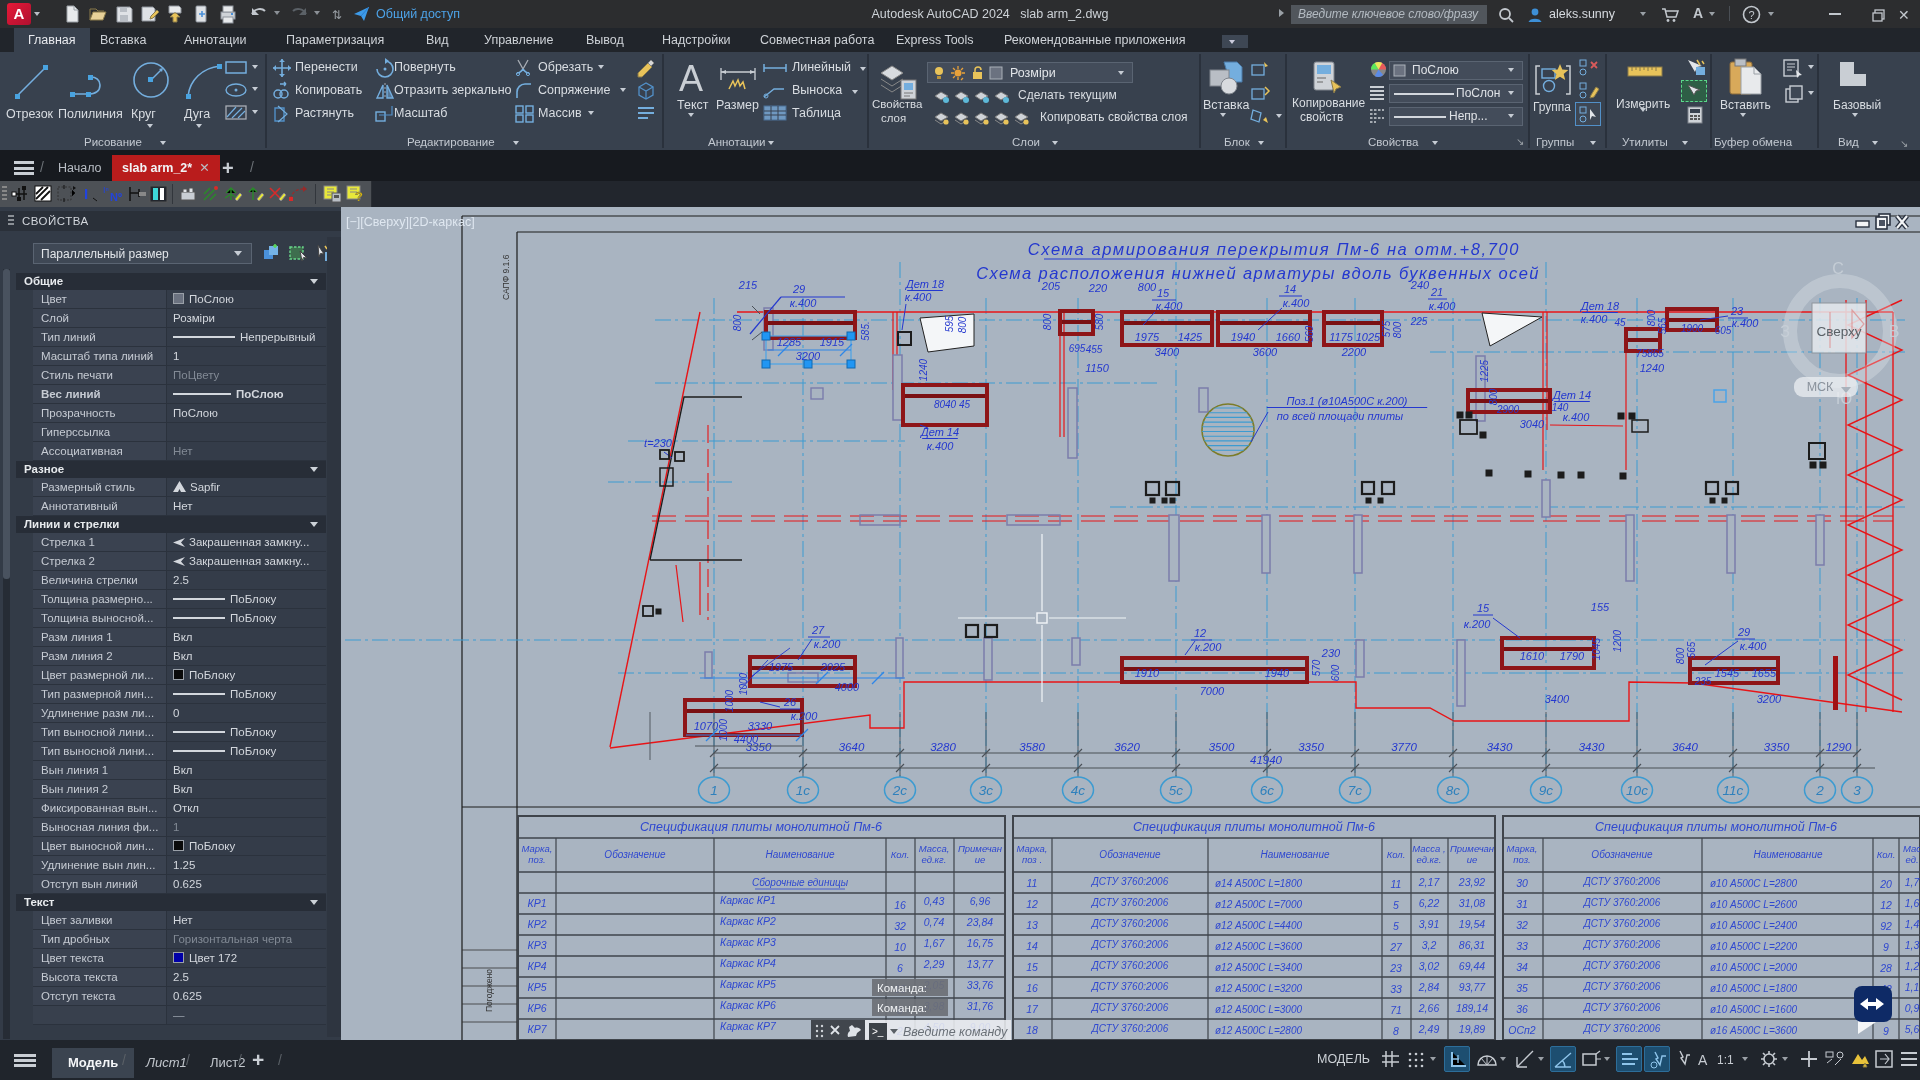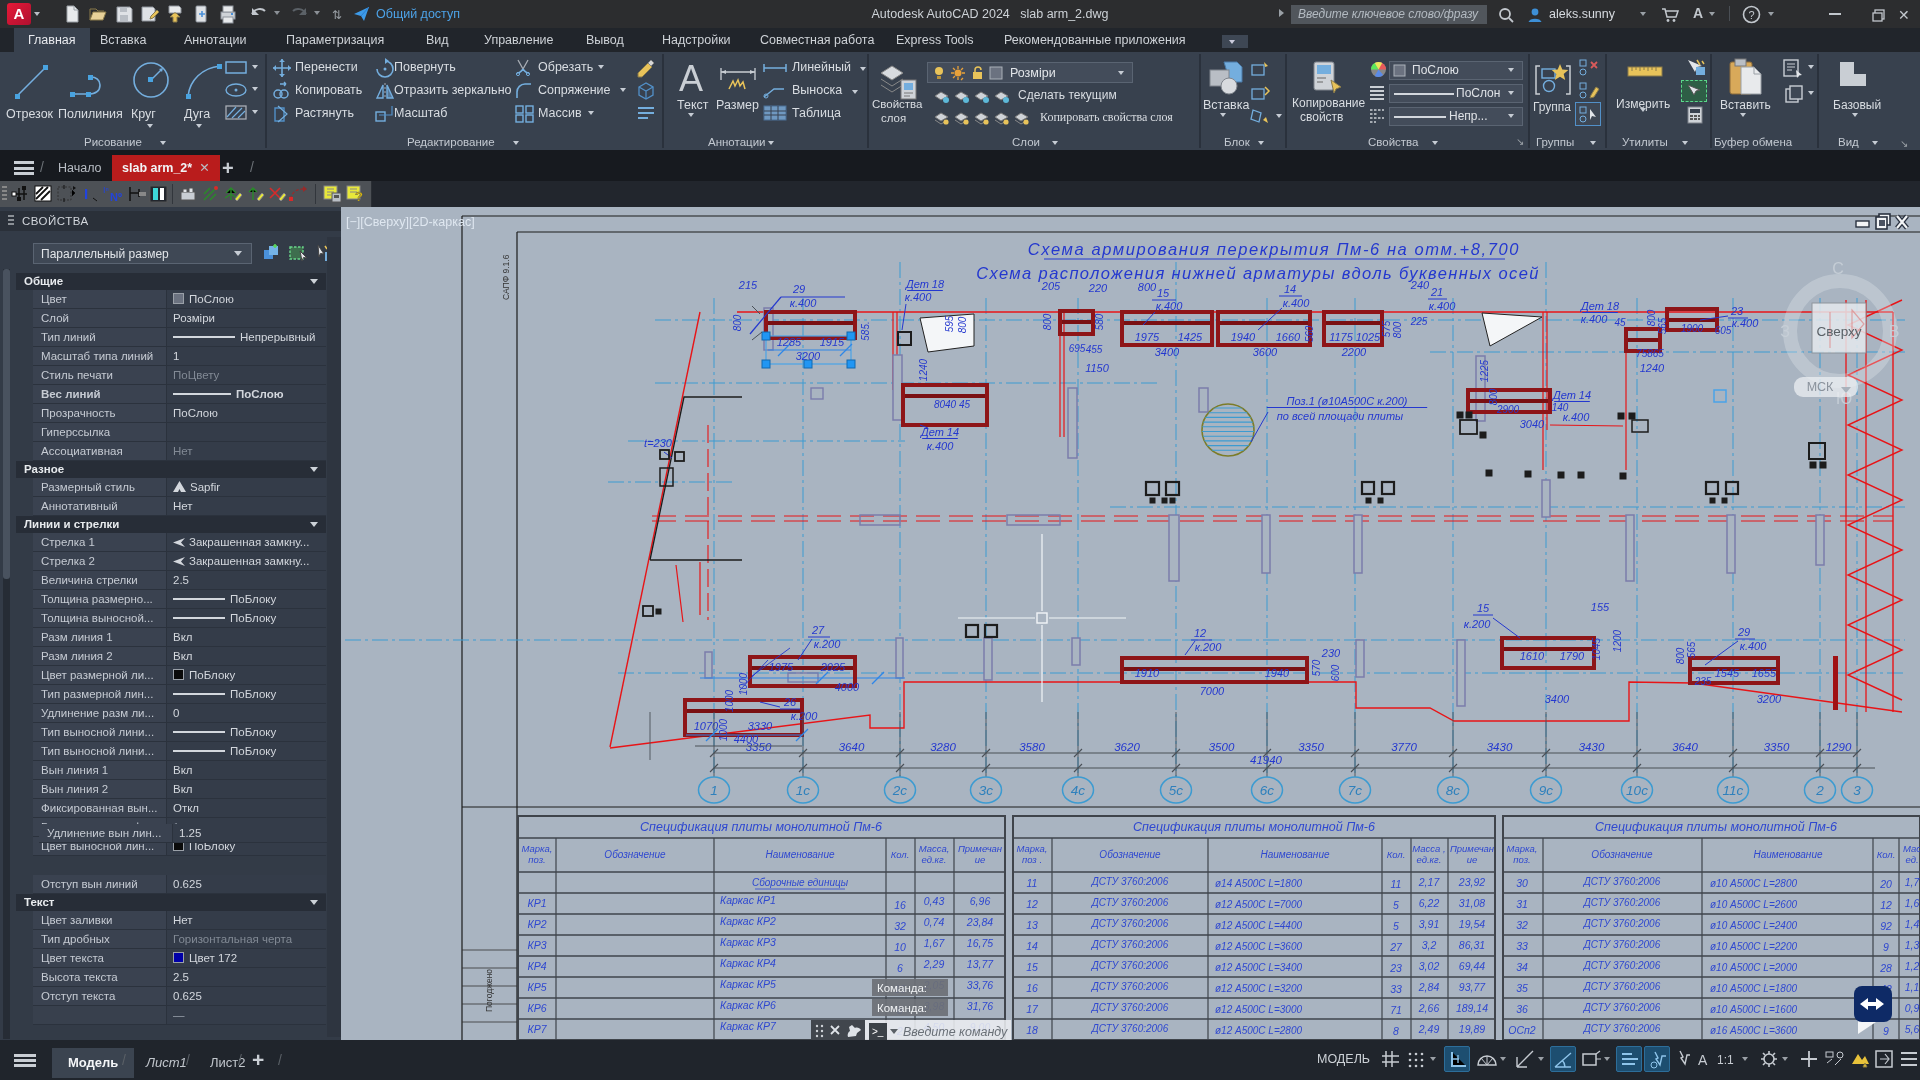--- a/index.html
+++ b/index.html
@@ -349,21 +349,21 @@
       <div class="abs" style="left:993px;top:59px;width:17px;height:15px;"><svg width="17" height="15">
           <path d="M2 6l6-4 7 4-7 4z" fill="#cfd3d8" stroke="#777"></path>
           <path d="M2 9l6 4 7-4" fill="none" stroke="#888"></path>
           <circle cx="13" cy="11" r="2.6" fill="#e8c35a"></circle>
         </svg></div>
       <div class="abs" style="left:1013px;top:59px;width:17px;height:15px;"><svg width="17" height="15">
           <path d="M2 6l6-4 7 4-7 4z" fill="#cfd3d8" stroke="#777"></path>
           <path d="M2 9l6 4 7-4" fill="none" stroke="#888"></path>
           <circle cx="13" cy="11" r="2.6" fill="#e8c35a"></circle>
         </svg></div>
-      <div class="rbtxt" style="left:1040px;top:58px;font-size:12.0px;color:#d9dde2;font-family:Liberation Serif, serif;">Копировать свойства слоя</div>
+      <div class="rbtxt" style="left:1040px;top:58px;font-size:12.0px;color:#d9dde2;">Копировать свойства слоя</div>
       <div class="plabel" style="left:1012px;">Слои</div>
       <div class="abs" style="left:1052px;top:89px;border-left:3.5px solid transparent;border-right:3.5px solid transparent;border-top:4.5px solid #c6ccd4;"></div>
       <div class="psep" style="left:1199px;"></div>
       <div class="abs" style="left:1208px;top:8px;width:36px;height:40px;"><svg width="36" height="40">
           <path d="M16 2h13l5 5v15H22z" fill="#74aede" stroke="#4a7ba8"></path>
           <rect x="2" y="10" width="19" height="16" fill="#b9bec5" stroke="#7e848c"></rect>
           <circle cx="21" cy="26" r="8" fill="#d8dbdf" stroke="#7e848c"></circle>
         </svg></div>
       <div class="rbtxt" style="left:1203px;top:46px;font-size:12.5px;color:#d9dde2;">Вставка</div>
       <div class="abs" style="left:1220px;top:61px;border-left:3.5px solid transparent;border-right:3.5px solid transparent;border-top:4.5px solid #c6ccd4;"></div>
@@ -720,21 +720,21 @@
         <div class="val">Откл</div>
       </div>
       <div class="prow" style="top:611px;">
         <div class="lab">Выносная  линия  фи...</div>
         <div class="val gray">1</div>
       </div>
       <div class="prow" style="top:630px;">
         <div class="lab">Цвет  выносной  лин...</div>
         <div class="val"><span class="sw" style="background:#0a0a0a;"></span>ПоБлоку</div>
       </div>
-      <div class="prow" style="top:617px;margin-left:6px;">
+      <div class="prow" style="top:649px;">
         <div class="lab">Удлинение  вын  лин...</div>
         <div class="val">1.25</div>
       </div>
       <div class="prow" style="top:668px;">
         <div class="lab">Отступ вын линий</div>
         <div class="val">0.625</div>
       </div>
       <div class="psec" style="top:687px;">Текст</div>
       <div class="prow" style="top:704px;">
         <div class="lab">Цвет заливки</div>

